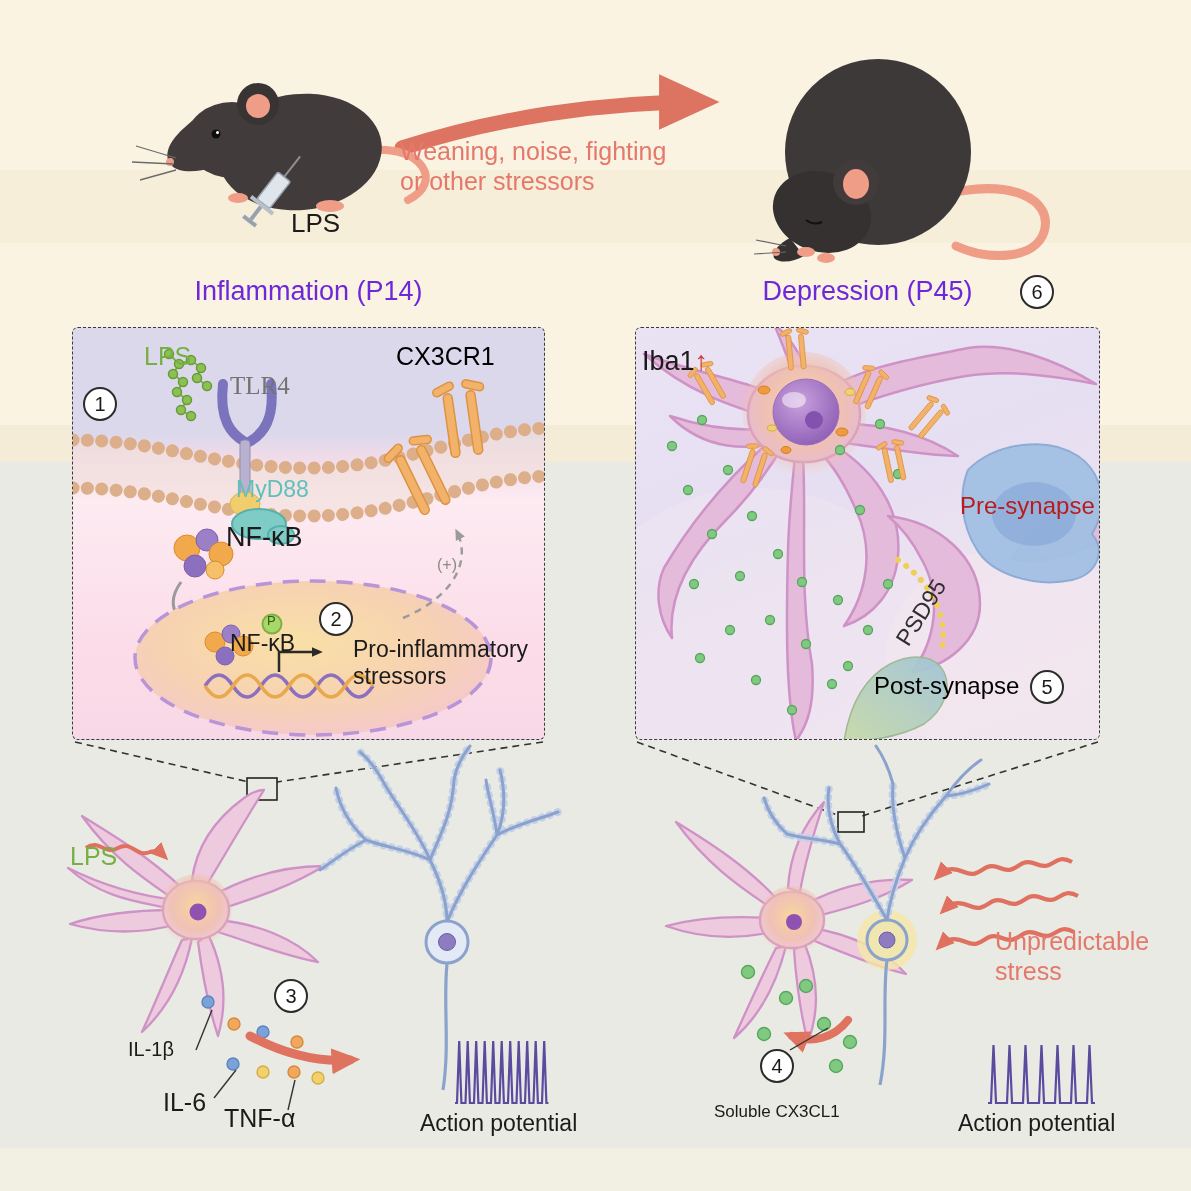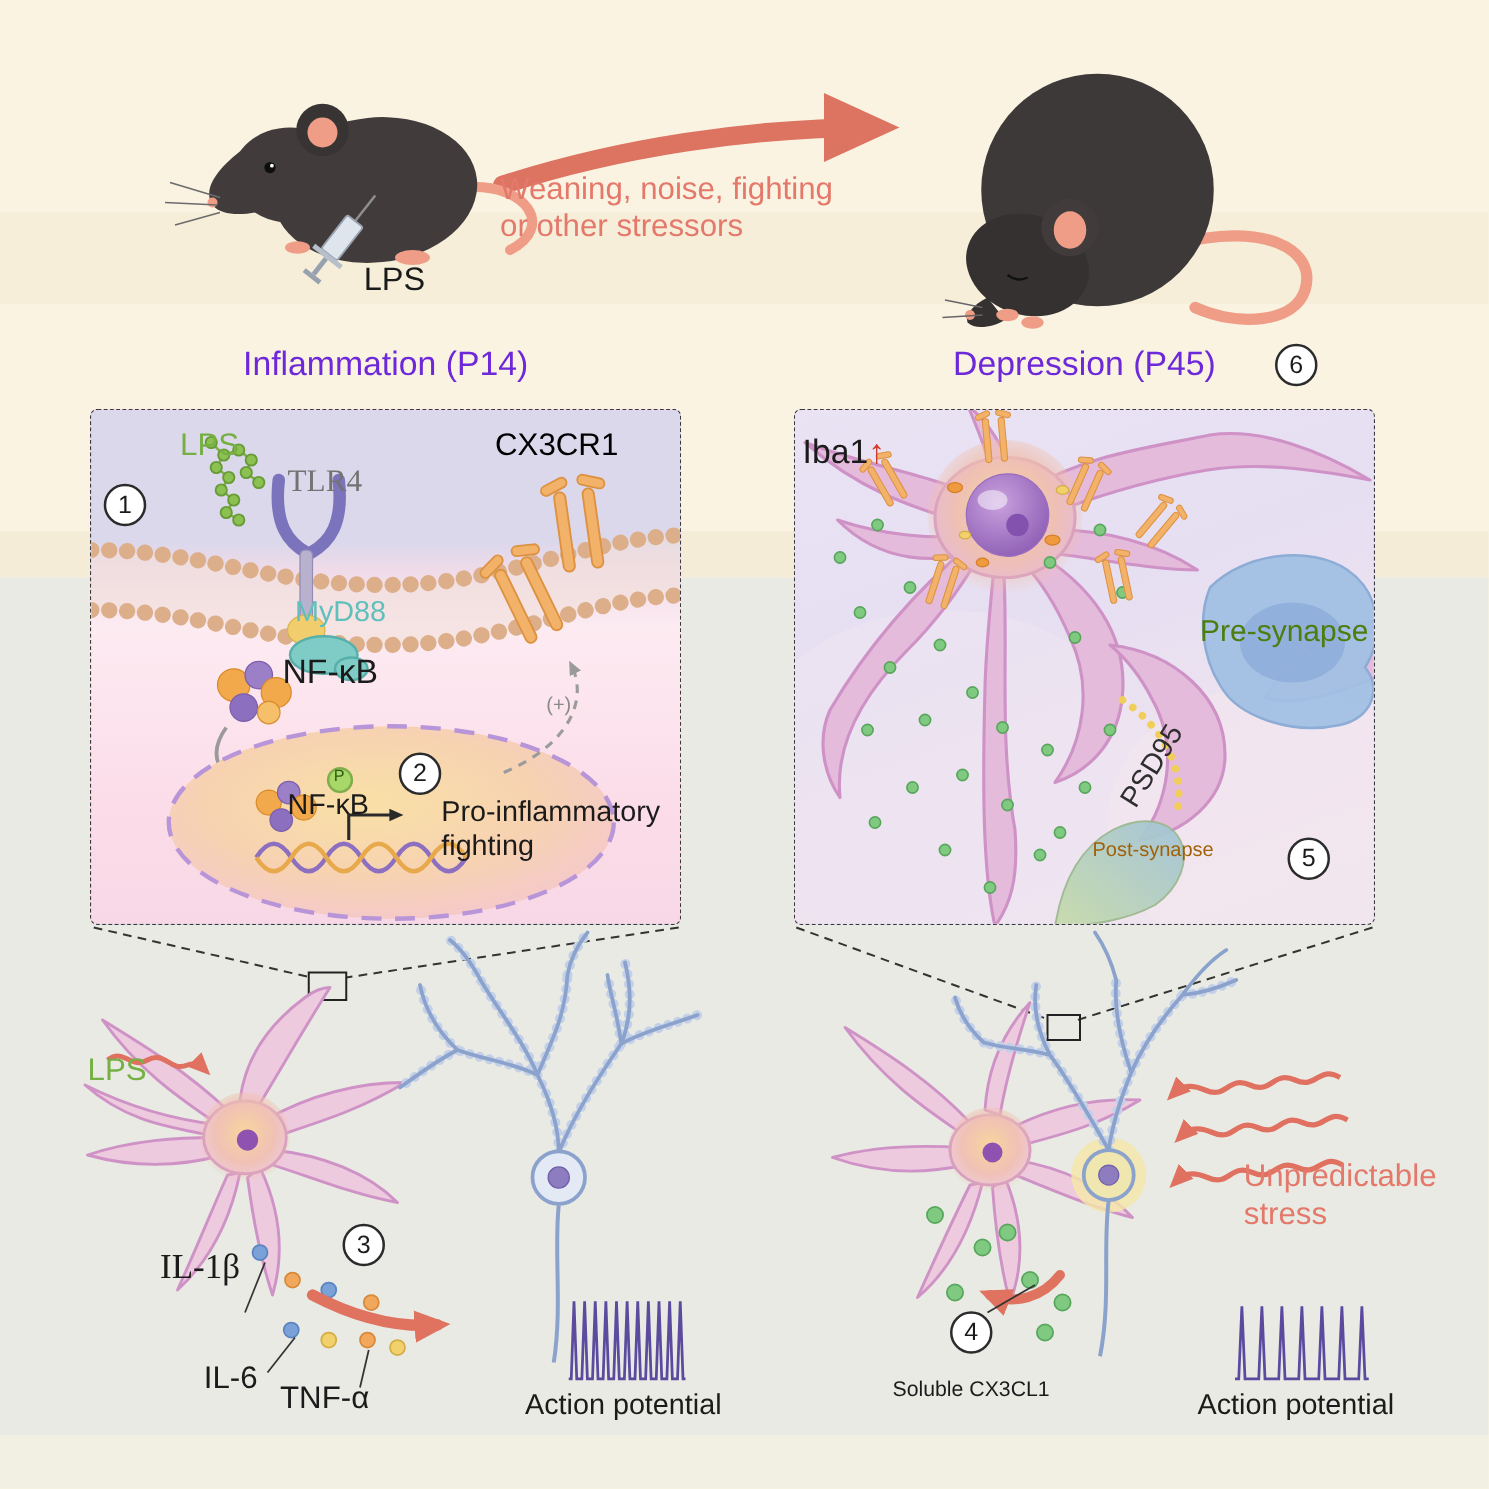--- a/index.html
+++ b/index.html
@@ -203,21 +203,21 @@
   <div class="lbl" style="left:230px;top:372px;color:#737373;font-size:25px;font-family:Liberation Serif, serif;">TLR4</div>
   <div class="lbl" style="left:396px;top:342px;color:#000000;font-size:25px;">CX3CR1</div>
   <div class="lbl" style="left:236px;top:476px;color:#5fc0bb;font-size:23px;">MyD88</div>
   <div class="lbl" style="left:226px;top:522px;font-size:27px;">NF-κB</div>
   <div class="badge" style="left:319px;top:602px;">2</div>
   <div class="lbl" style="left:230px;top:630px;font-size:23px;">NF-κB</div>
   <div class="lbl" style="left:267px;top:613px;font-size:13px;color:#2c5e12;">P</div>
   <div class="lbl" style="left:437px;top:556px;color:#8a8a8a;font-size:16px;">(+)</div>
   <div class="lbl" style="left:353px;top:636px;font-size:23px;line-height:27px;">
     <div>Pro-inflammatory</div>
-    <div>fighting</div>
+    <div>stressors</div>
   </div>
 
   <div class="panel" style="left:635px;top:327px;width:465px;height:413px;
        background:linear-gradient(160deg,#e9e3f4 0%,#e6dff2 40%,#eee3ef 70%,#f0e6ee 100%);">
     <svg class="abs" style="left:0;top:0;" width="465" height="413" viewBox="0 0 465 413">
       <ellipse cx="120" cy="300" rx="170" ry="140" fill="#efe4f1" opacity="0.6"></ellipse>
       <ellipse cx="380" cy="330" rx="130" ry="110" fill="#f3e6ee" opacity="0.6"></ellipse>
 
       <g fill="#e5bbdb" stroke="#cf92c6" stroke-width="2.5" stroke-linejoin="round">
         <path d="M150,72 C112,52 62,46 8,26 C60,72 112,82 146,94 Z"></path>
@@ -290,23 +290,23 @@
         <use href="#rcpt" transform="translate(258,136) rotate(-12) scale(0.55)"></use>
         <use href="#rcpt" transform="translate(290,92) rotate(40) scale(0.55)"></use>
         <use href="#rcpt" transform="translate(160,24) rotate(-5) scale(0.55)"></use>
       </g>
     </svg>
   </div>
 
   <div class="lbl" style="left:642px;top:346px;font-size:27px;">
     <span>Iba1</span><span style="color:#d23b2f;">↑</span>
   </div>
-  <div class="lbl" style="left:960px;top:492px;color:#4d7c0f;font-size:24px;">Pre-synapse</div>
+  <div class="lbl" style="left:960px;top:492px;color:#b91c1c;font-size:24px;">Pre-synapse</div>
   <div class="lbl" style="left:902px;top:630px;font-size:23px;color:#2e2e2e;transform:rotate(-58deg);transform-origin:0 50%;">PSD95</div>
-  <div class="lbl" style="left:874px;top:672px;color:#a16207;font-size:16px;">Post-synapse</div>
+  <div class="lbl" style="left:874px;top:672px;color:#000000;font-size:24px;">Post-synapse</div>
   <div class="badge" style="left:1030px;top:670px;">5</div>
 
   <svg class="abs" style="left:0;top:740px;" width="600" height="451" viewBox="0 0 600 451">
 
     <g>
       <path d="M75,2 L249,42" stroke="#333" stroke-width="1.6" stroke-dasharray="7 5" fill="none"></path>
       <path d="M543,2 L277,42" stroke="#333" stroke-width="1.6" stroke-dasharray="7 5" fill="none"></path>
       <rect x="247" y="38" width="30" height="22" fill="none" stroke="#222" stroke-width="1.6"></rect>
     </g>
 
@@ -349,21 +349,21 @@
         <path d="M214,358 L236,330"></path>
         <path d="M288,370 L295,340"></path>
     </g>
 
     <path d="M250,296 C288,316 322,322 350,320" stroke="#df7360" stroke-width="9" fill="none" stroke-linecap="round" marker-end="url(#mkSal2)"></path>
 
     <path d="M455,363 h2 l2.2,-62 l2.2,62 h4.1 l2.2,-62 l2.2,62 h4.1 l2.2,-62 l2.2,62 h4.1 l2.2,-62 l2.2,62 h4.1 l2.2,-62 l2.2,62 h4.1 l2.2,-62 l2.2,62 h4.1 l2.2,-62 l2.2,62 h4.1 l2.2,-62 l2.2,62 h4.1 l2.2,-62 l2.2,62 h4.1 l2.2,-62 l2.2,62 h4.1 l2.2,-62 l2.2,62 h2" stroke="#5b4a9e" stroke-width="2.2" fill="none"></path>
   </svg>
 
   <div class="lbl" style="left:70px;top:842px;color:#76b043;font-size:25px;">LPS</div>
-  <div class="lbl" style="left:128px;top:998px;font-size:28px;font-family:Liberation Serif, serif;">IL-1β</div>
+  <div class="lbl" style="left:128px;top:1038px;font-size:20px;">IL-1β</div>
   <div class="lbl" style="left:163px;top:1088px;font-size:25px;">IL-6</div>
   <div class="lbl" style="left:224px;top:1104px;font-size:25px;text-align:center;">TNF-α</div>
   <div class="badge" style="left:274px;top:979px;">3</div>
   <div class="lbl center" style="left:420px;top:1110px;width:175px;font-size:23px;">Action potential</div>
 
   <svg class="abs" style="left:600px;top:740px;" width="591" height="451" viewBox="0 0 591 451">
 
     <g>
       <path d="M37,2 L240,76" stroke="#333" stroke-width="1.6" stroke-dasharray="7 5" fill="none"></path>
       <path d="M498,2 L262,76" stroke="#333" stroke-width="1.6" stroke-dasharray="7 5" fill="none"></path>

